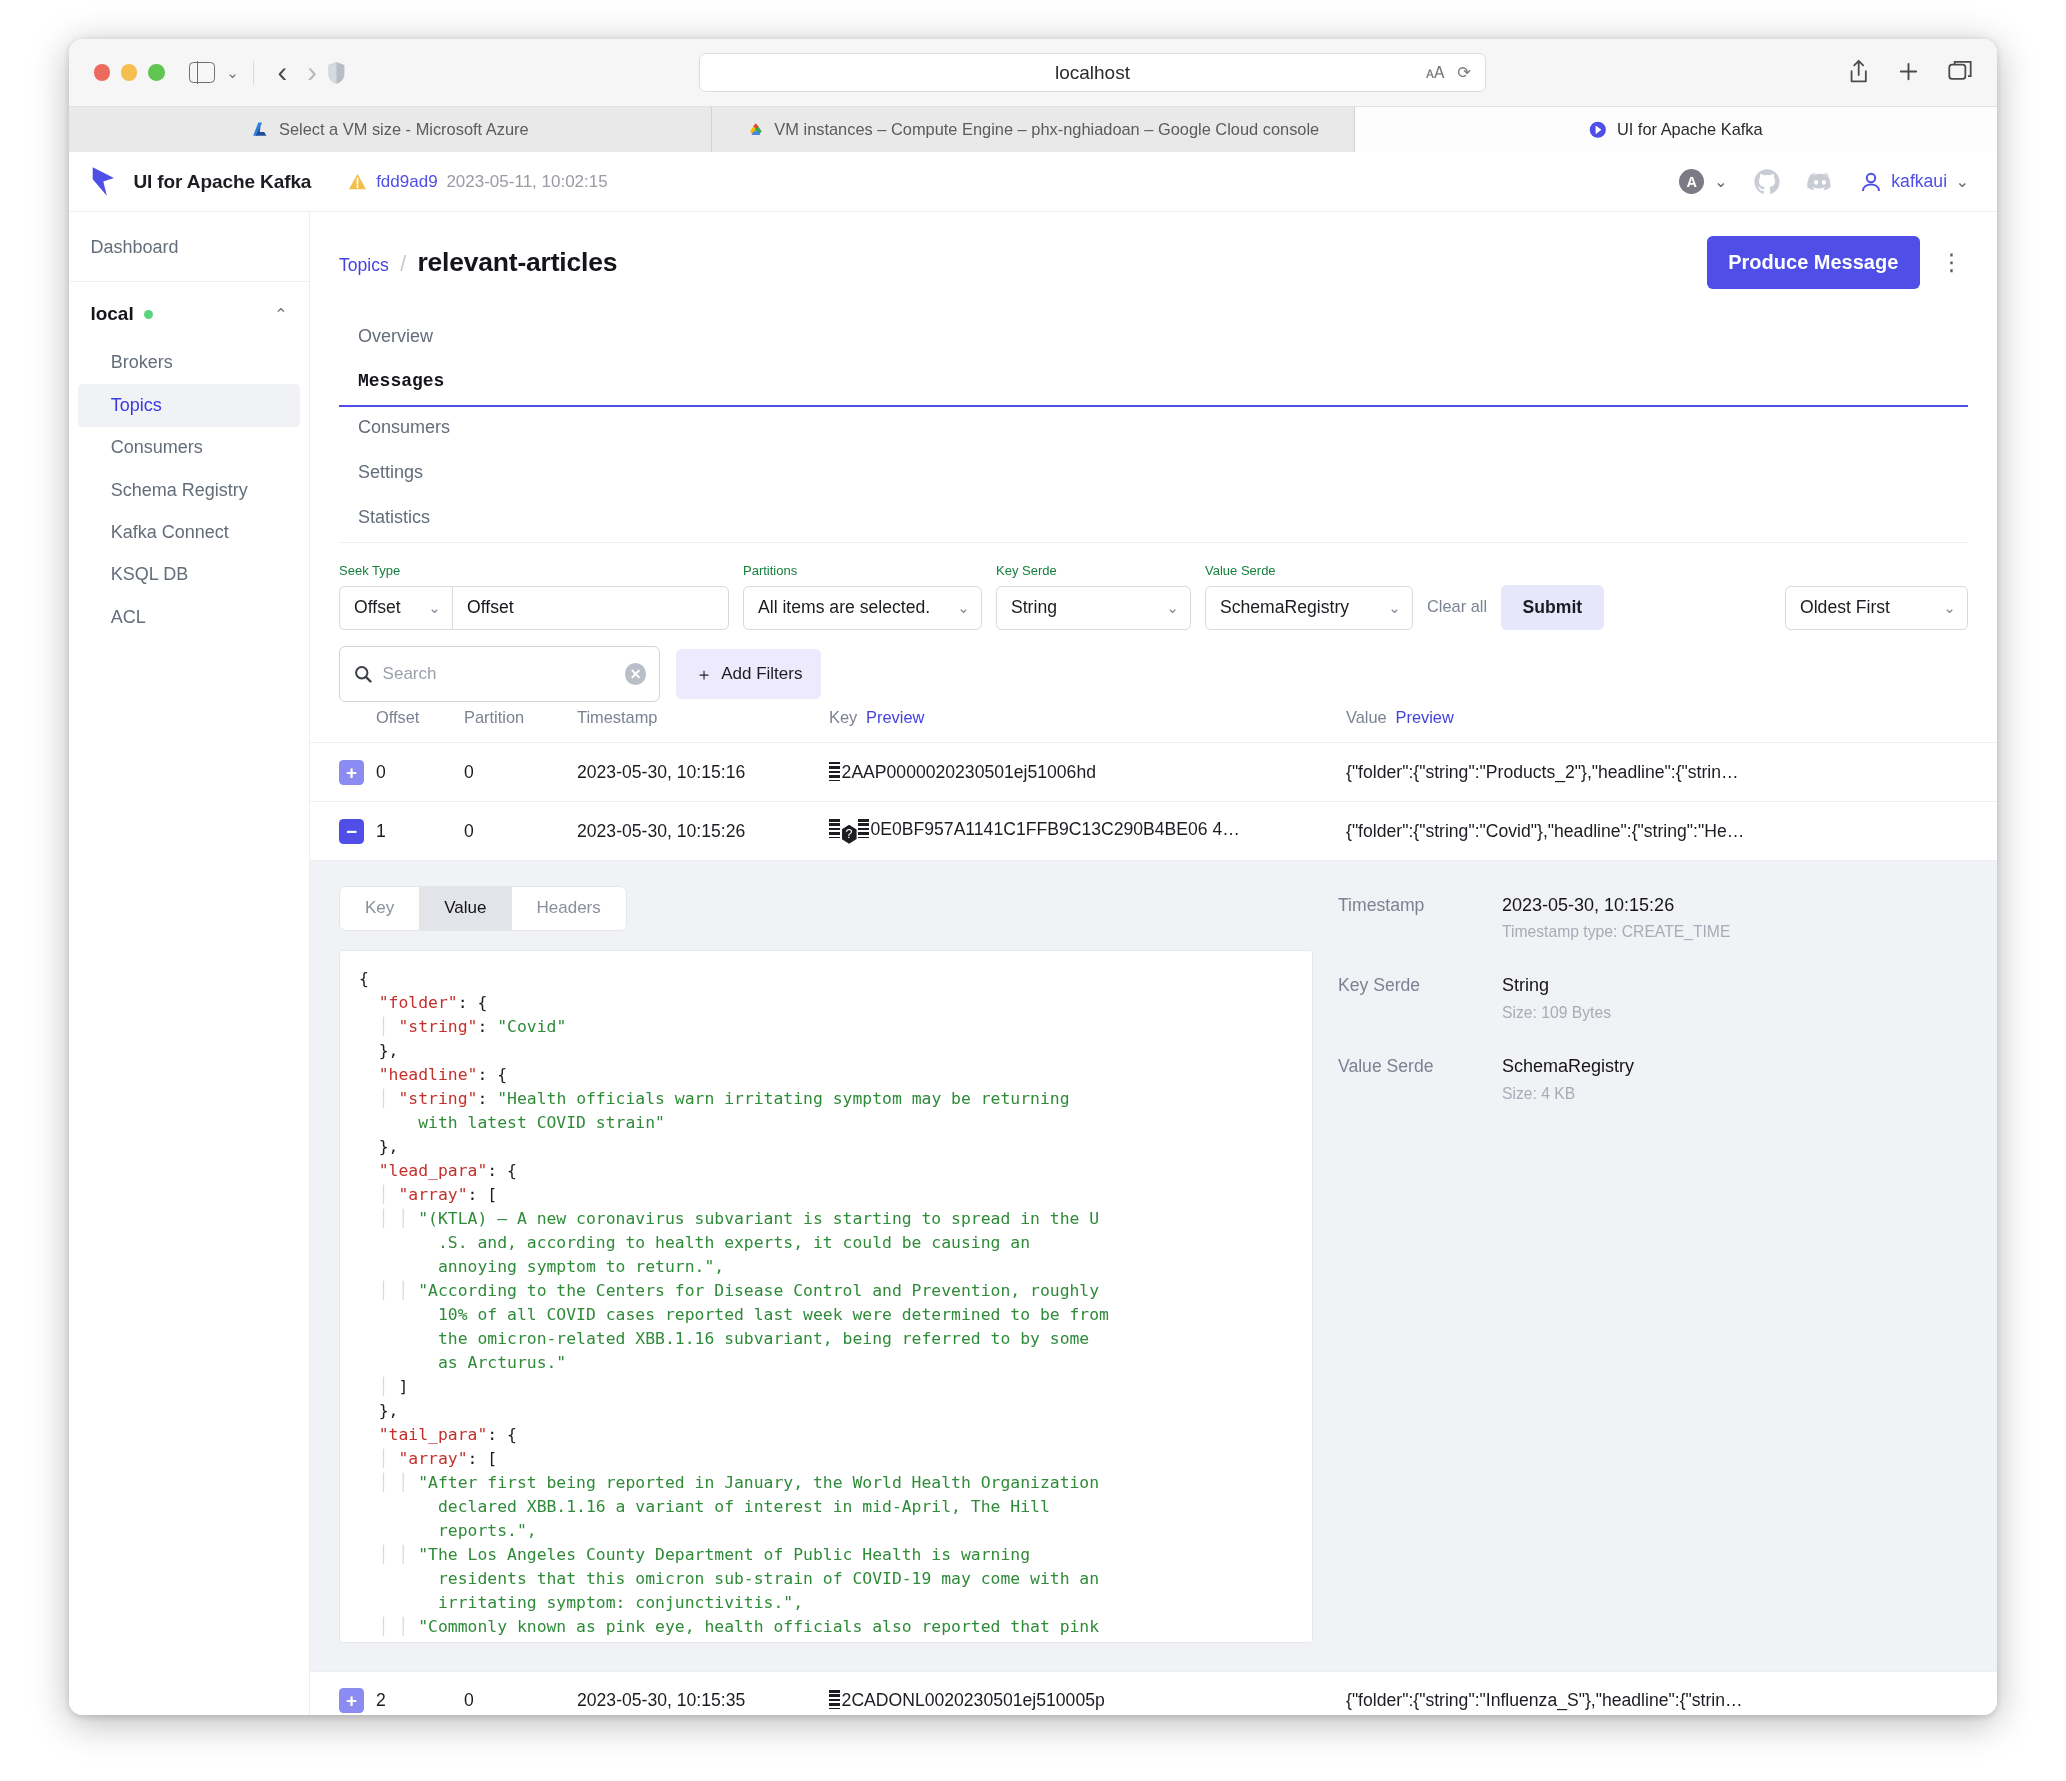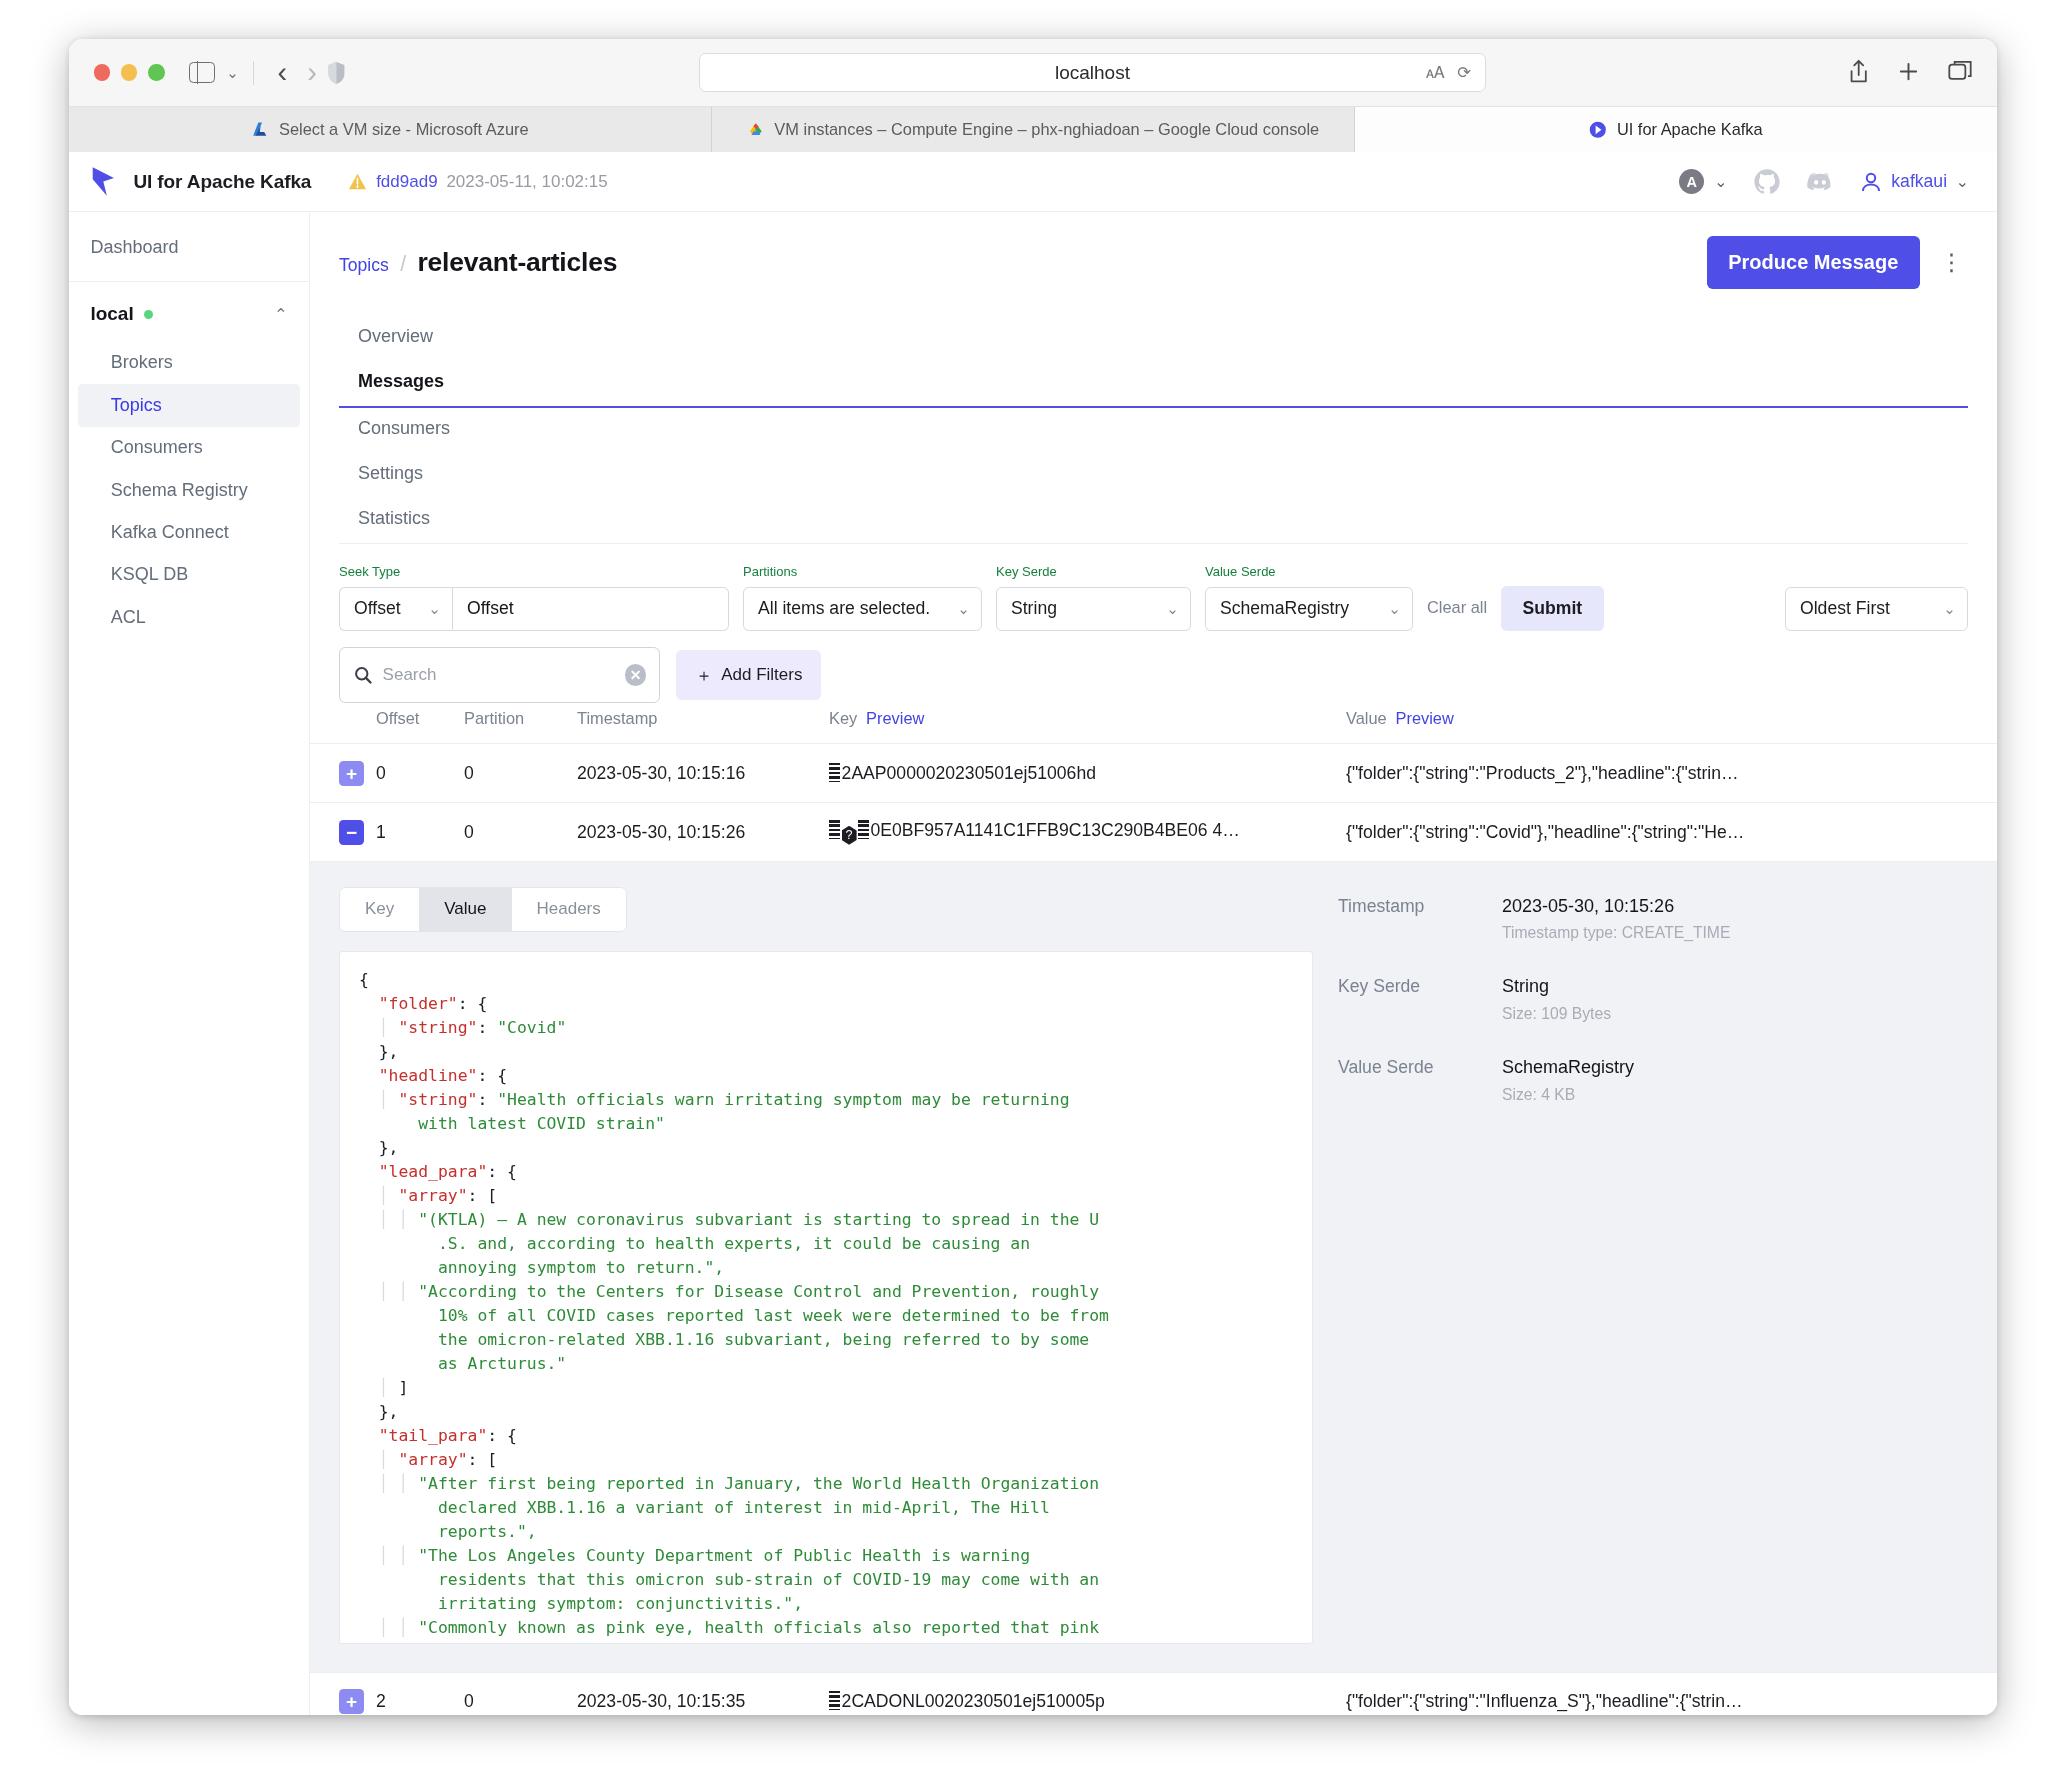--- a/index.html
+++ b/index.html
@@ -129,21 +129,21 @@
   .btn-primary {
     background: #4f4fe8; color: #fff; font-size: 20px; font-weight: bold;
     border: none; border-radius: 5.7px; padding: 15px 21.4px; cursor: pointer;
   }
   .kebab { color: #5b5b66; font-size: 23px; letter-spacing: 1.3px; padding: 0 3.8px; }
 
   .tabs { display: flex; gap: 0; margin-top: 26.5px; border-bottom: 0.6px solid #eceef1; flex-direction: column; }
   .tab-item {
     font-size: 18px; color: #646d7a; padding: 10px 19px 14px 19px; cursor: pointer;
   }
-  .tab-item.active { color: #14141a; font-weight: bold; border-bottom: 2.5px solid #4f4fe8; }
+  .tab-item.active { color: #14141a; font-weight: bold; border-bottom: 2.5px solid #4f4fe8; font-family: Liberation Mono, monospace; }
 
   .filters { display: flex; align-items: flex-end; gap: 14px; padding: 20px 0 0 0; }
   .field-label { font-size: 13px; color: #15803d; margin-bottom: 8.2px; display: block; }
   .ctl {
     height: 44px; border: 0.6px solid #d6d9e0; border-radius: 5.7px; background: #fff;
     display: flex; align-items: center; font-size: 17.6px; color: #1c1c22;
   }
   .seek-group { display: flex; }
   .seek-select {
     width: 113px; justify-content: space-between; padding: 0 11.3px 0 14px;

